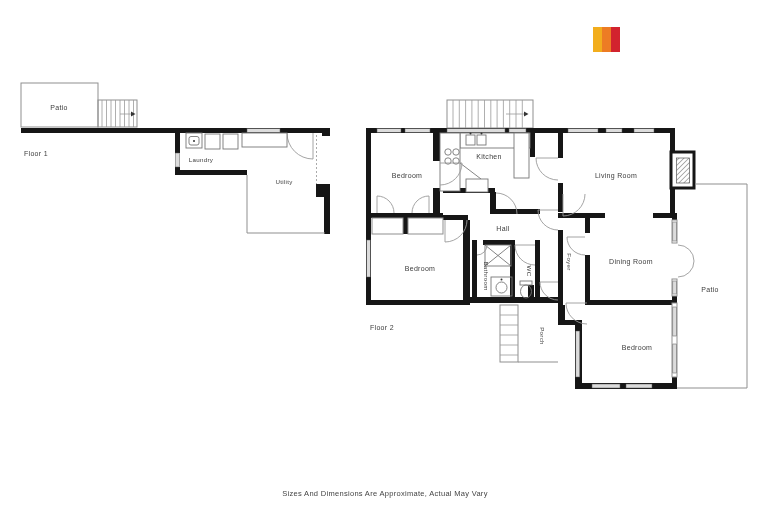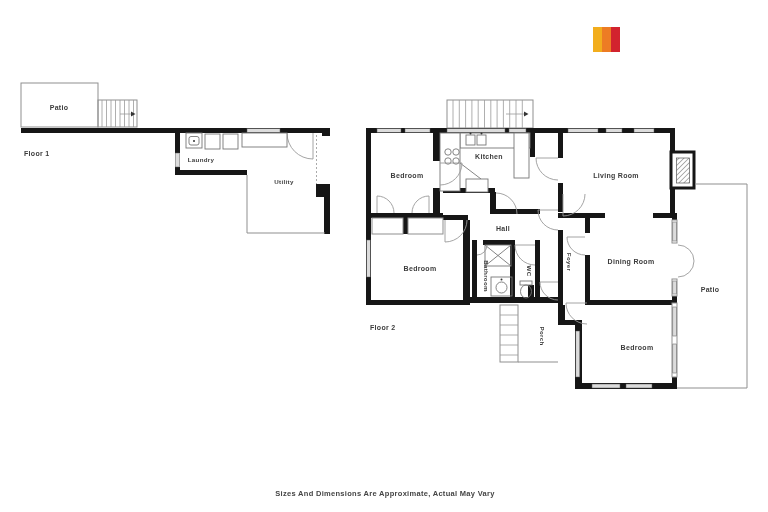--- a/index.html
+++ b/index.html
@@ -1,17 +1,17 @@
 <!DOCTYPE html>
 <html><head>
 <meta charset="utf-8">
 <style>
   html,body{margin:0;padding:0;background:#ffffff;}
   .page{position:relative;width:768px;height:512px;background:#fff;overflow:hidden;
-        font-family:"Liberation Sans", sans-serif;font-weight:bold;}
+        font-family:"Liberation Sans", sans-serif;}
   svg{display:block;}
   .wall{fill:#161616;stroke:none;}
   .thin{fill:none;stroke:#8f8f8f;stroke-width:1;}
   .thinf{fill:#ffffff;stroke:#8f8f8f;stroke-width:1;}
   .fix{fill:#ffffff;stroke:#777777;stroke-width:0.9;}
   .fixl{fill:none;stroke:#777777;stroke-width:0.9;}
   .tread{stroke:#9a9a9a;stroke-width:0.8;}
   .door{fill:none;stroke:#9a9a9a;stroke-width:0.9;}
   .win{fill:#dcdcdc;stroke:#555555;stroke-width:0.5;}
   .winwall{fill:#ffffff;stroke:#8f8f8f;stroke-width:1;}

